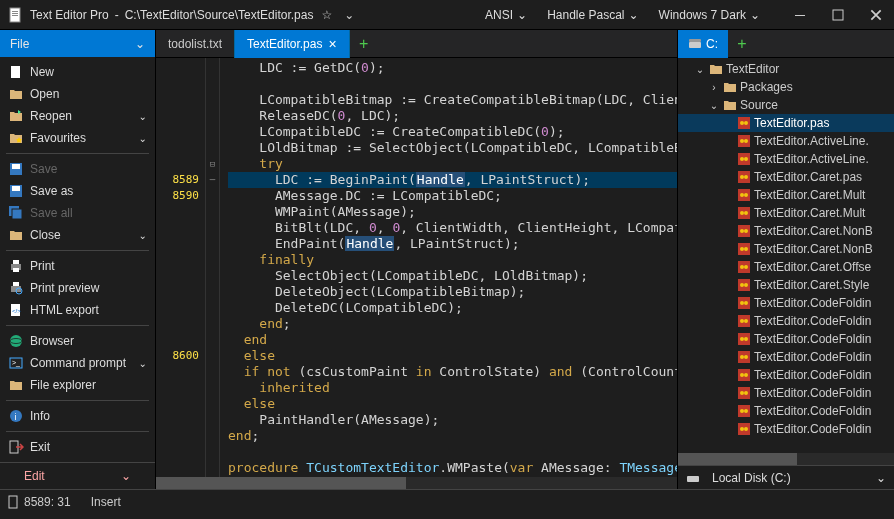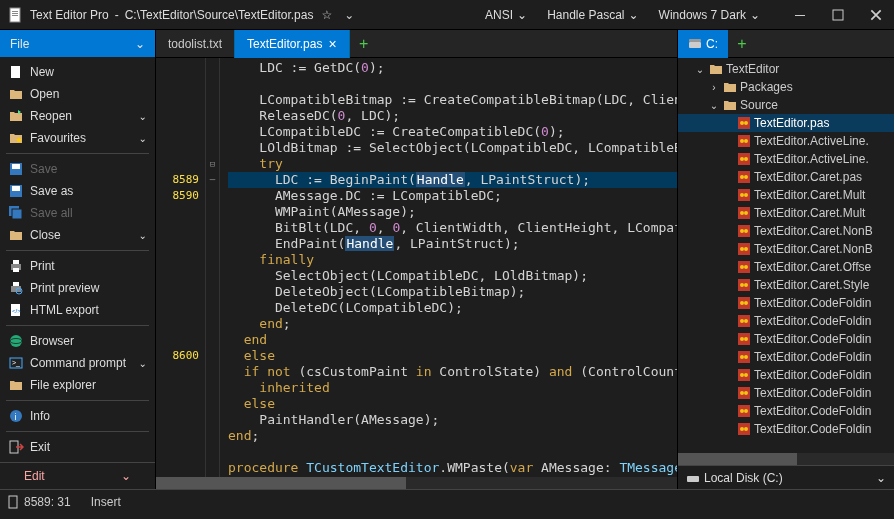--- a/index.html
+++ b/index.html
@@ -612,21 +612,21 @@
               <circle cx="9" cy="7" r="2" fill="#f1c40f"></circle>
             </svg>
           </span>
           <span>TextEditor.CodeFoldin</span>
         </div>
       </div>
     <div class="hscroll">
         <div class="hscroll-thumb" style="left:0;width:55%"></div>
       </div>
     <div class="drive-footer">
-      <span style="display:flex;align-items:center;gap:4px">
+      <span style="display:flex;align-items:center;gap:12px">
         <span>
             <svg width="14" height="12" viewBox="0 0 14 12">
               <rect x="1" y="4" width="12" height="6" rx="1" fill="#ccc"></rect>
             </svg>
           </span>
         <span>Local Disk (C:)</span>
       </span>
       <span>⌄</span>
     </div>
   </div>

